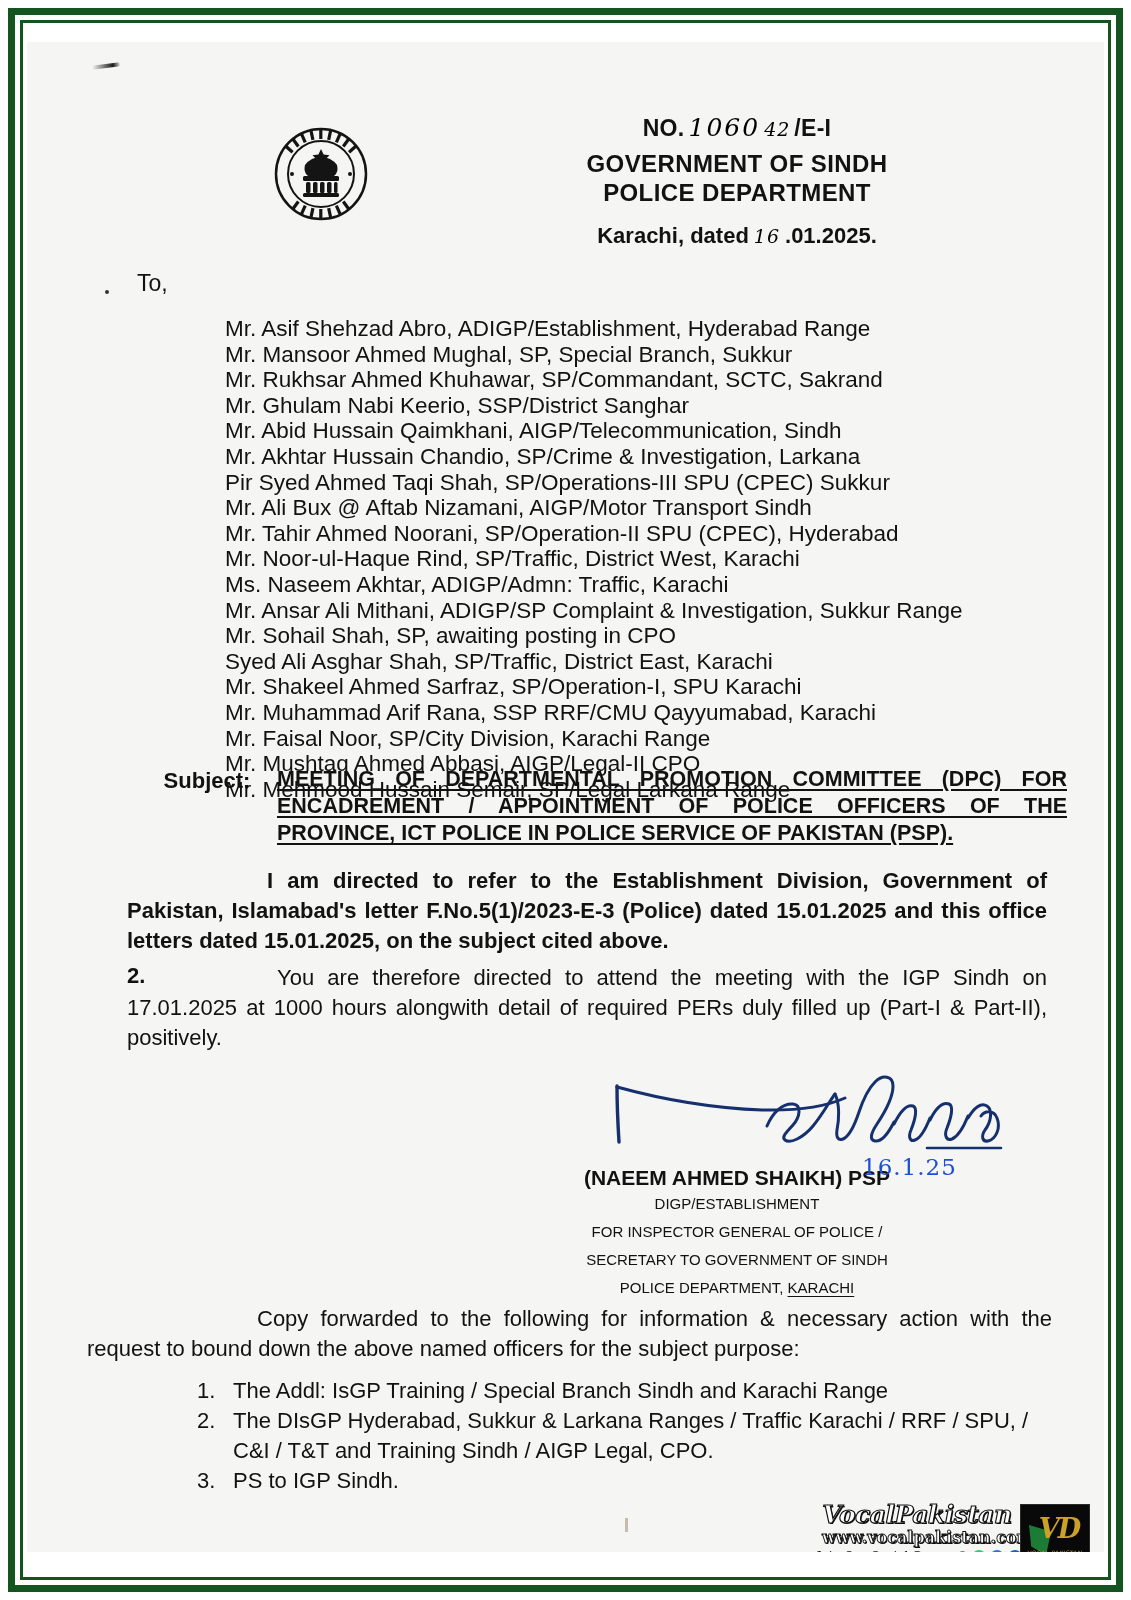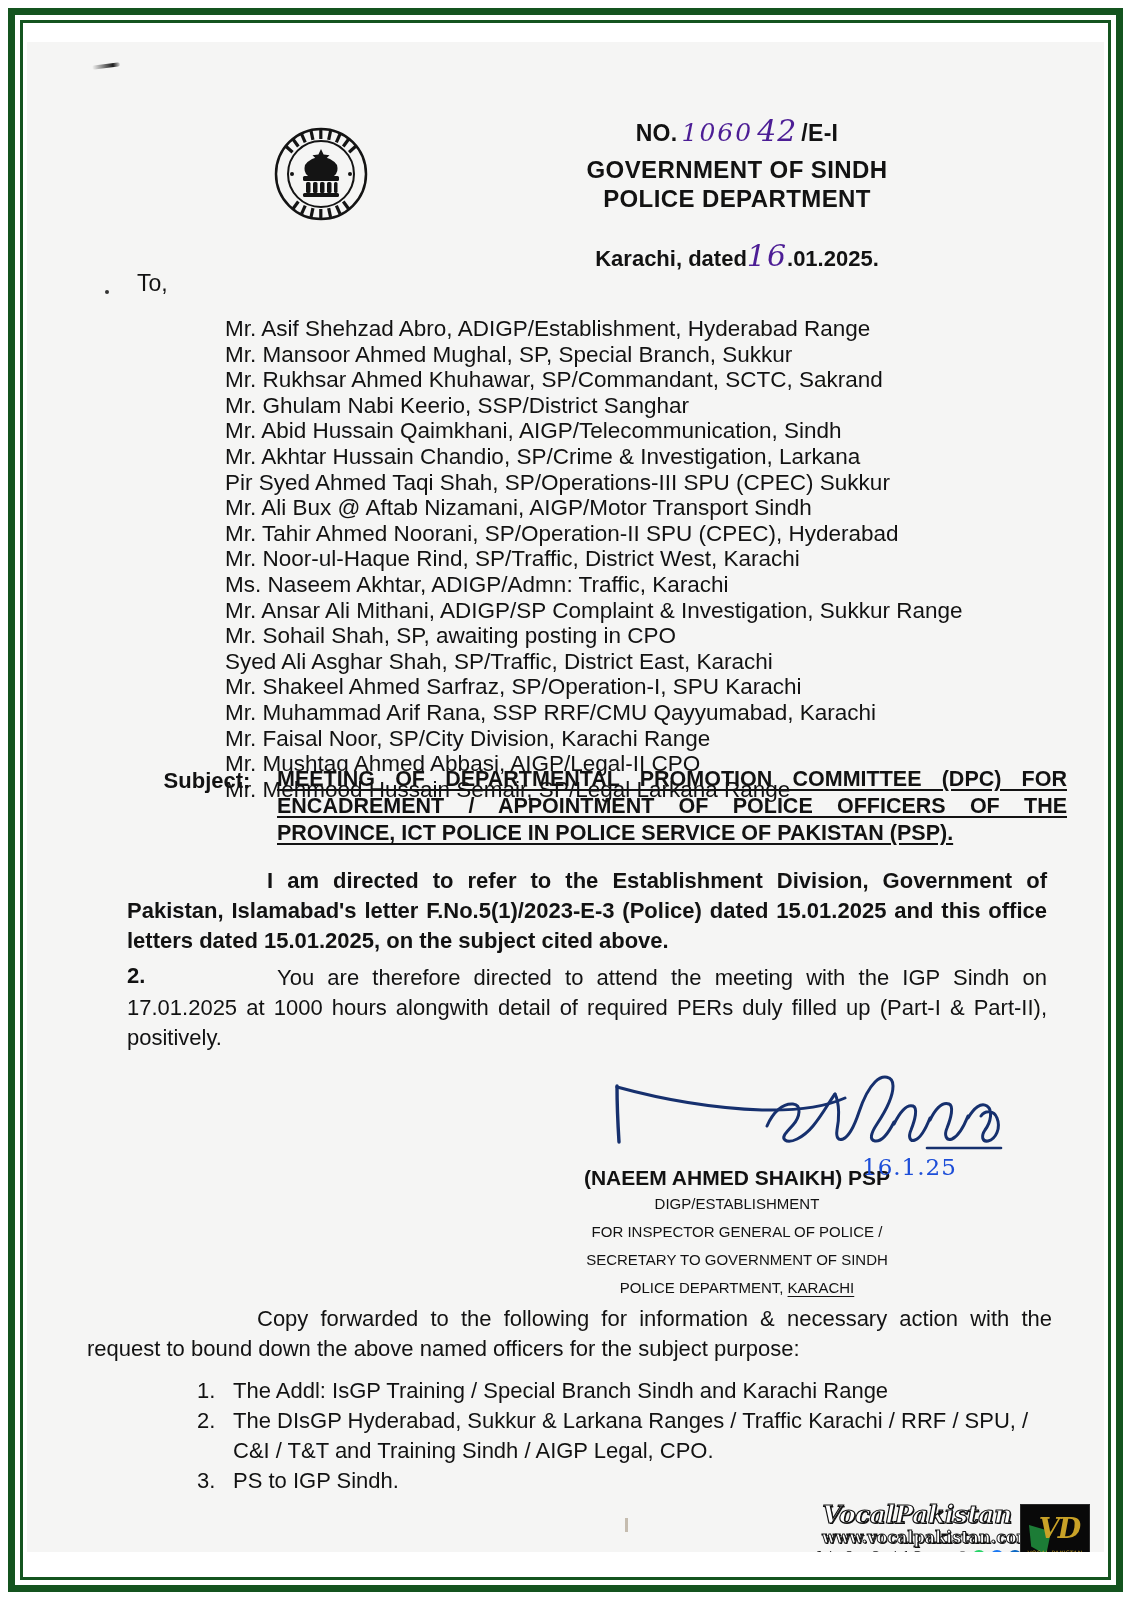--- a/index.html
+++ b/index.html
@@ -81,39 +81,40 @@
     white-space: nowrap;
     display: flex;
     align-items: baseline;
     justify-content: center;
     gap: 4px;
   }
   .hand {
     font-family: "DejaVu Serif", serif;
     font-style: italic;
     font-weight: normal;
-    color: #4c1d95;
+    color: #000000;
     font-size: 25px;
     letter-spacing: 2px;
   }
-  .hand.small { font-size: 30px; letter-spacing: 1px; font-style: italic; }
+  .hand.small { font-size: 19px; letter-spacing: 1px; font-style: italic; }
   .org1, .org2 {
     font-size: 24px;
     font-weight: bold;
     letter-spacing: 0.4px;
     margin-top: 8px;
   }
   .org2 { margin-top: 1px; }
   .dateline {
     font-size: 22px;
     font-weight: bold;
-    margin-top: 25px;
+    margin-top: 16px;
     display: flex;
     align-items: baseline;
     justify-content: center;
+    gap: 5px;
     white-space: nowrap;
   }
   
   .to-label {
     position: absolute;
     left: 110px; top: 212px;
     font-size: 23px;
     font-weight: normal;
   }
   .speck {

